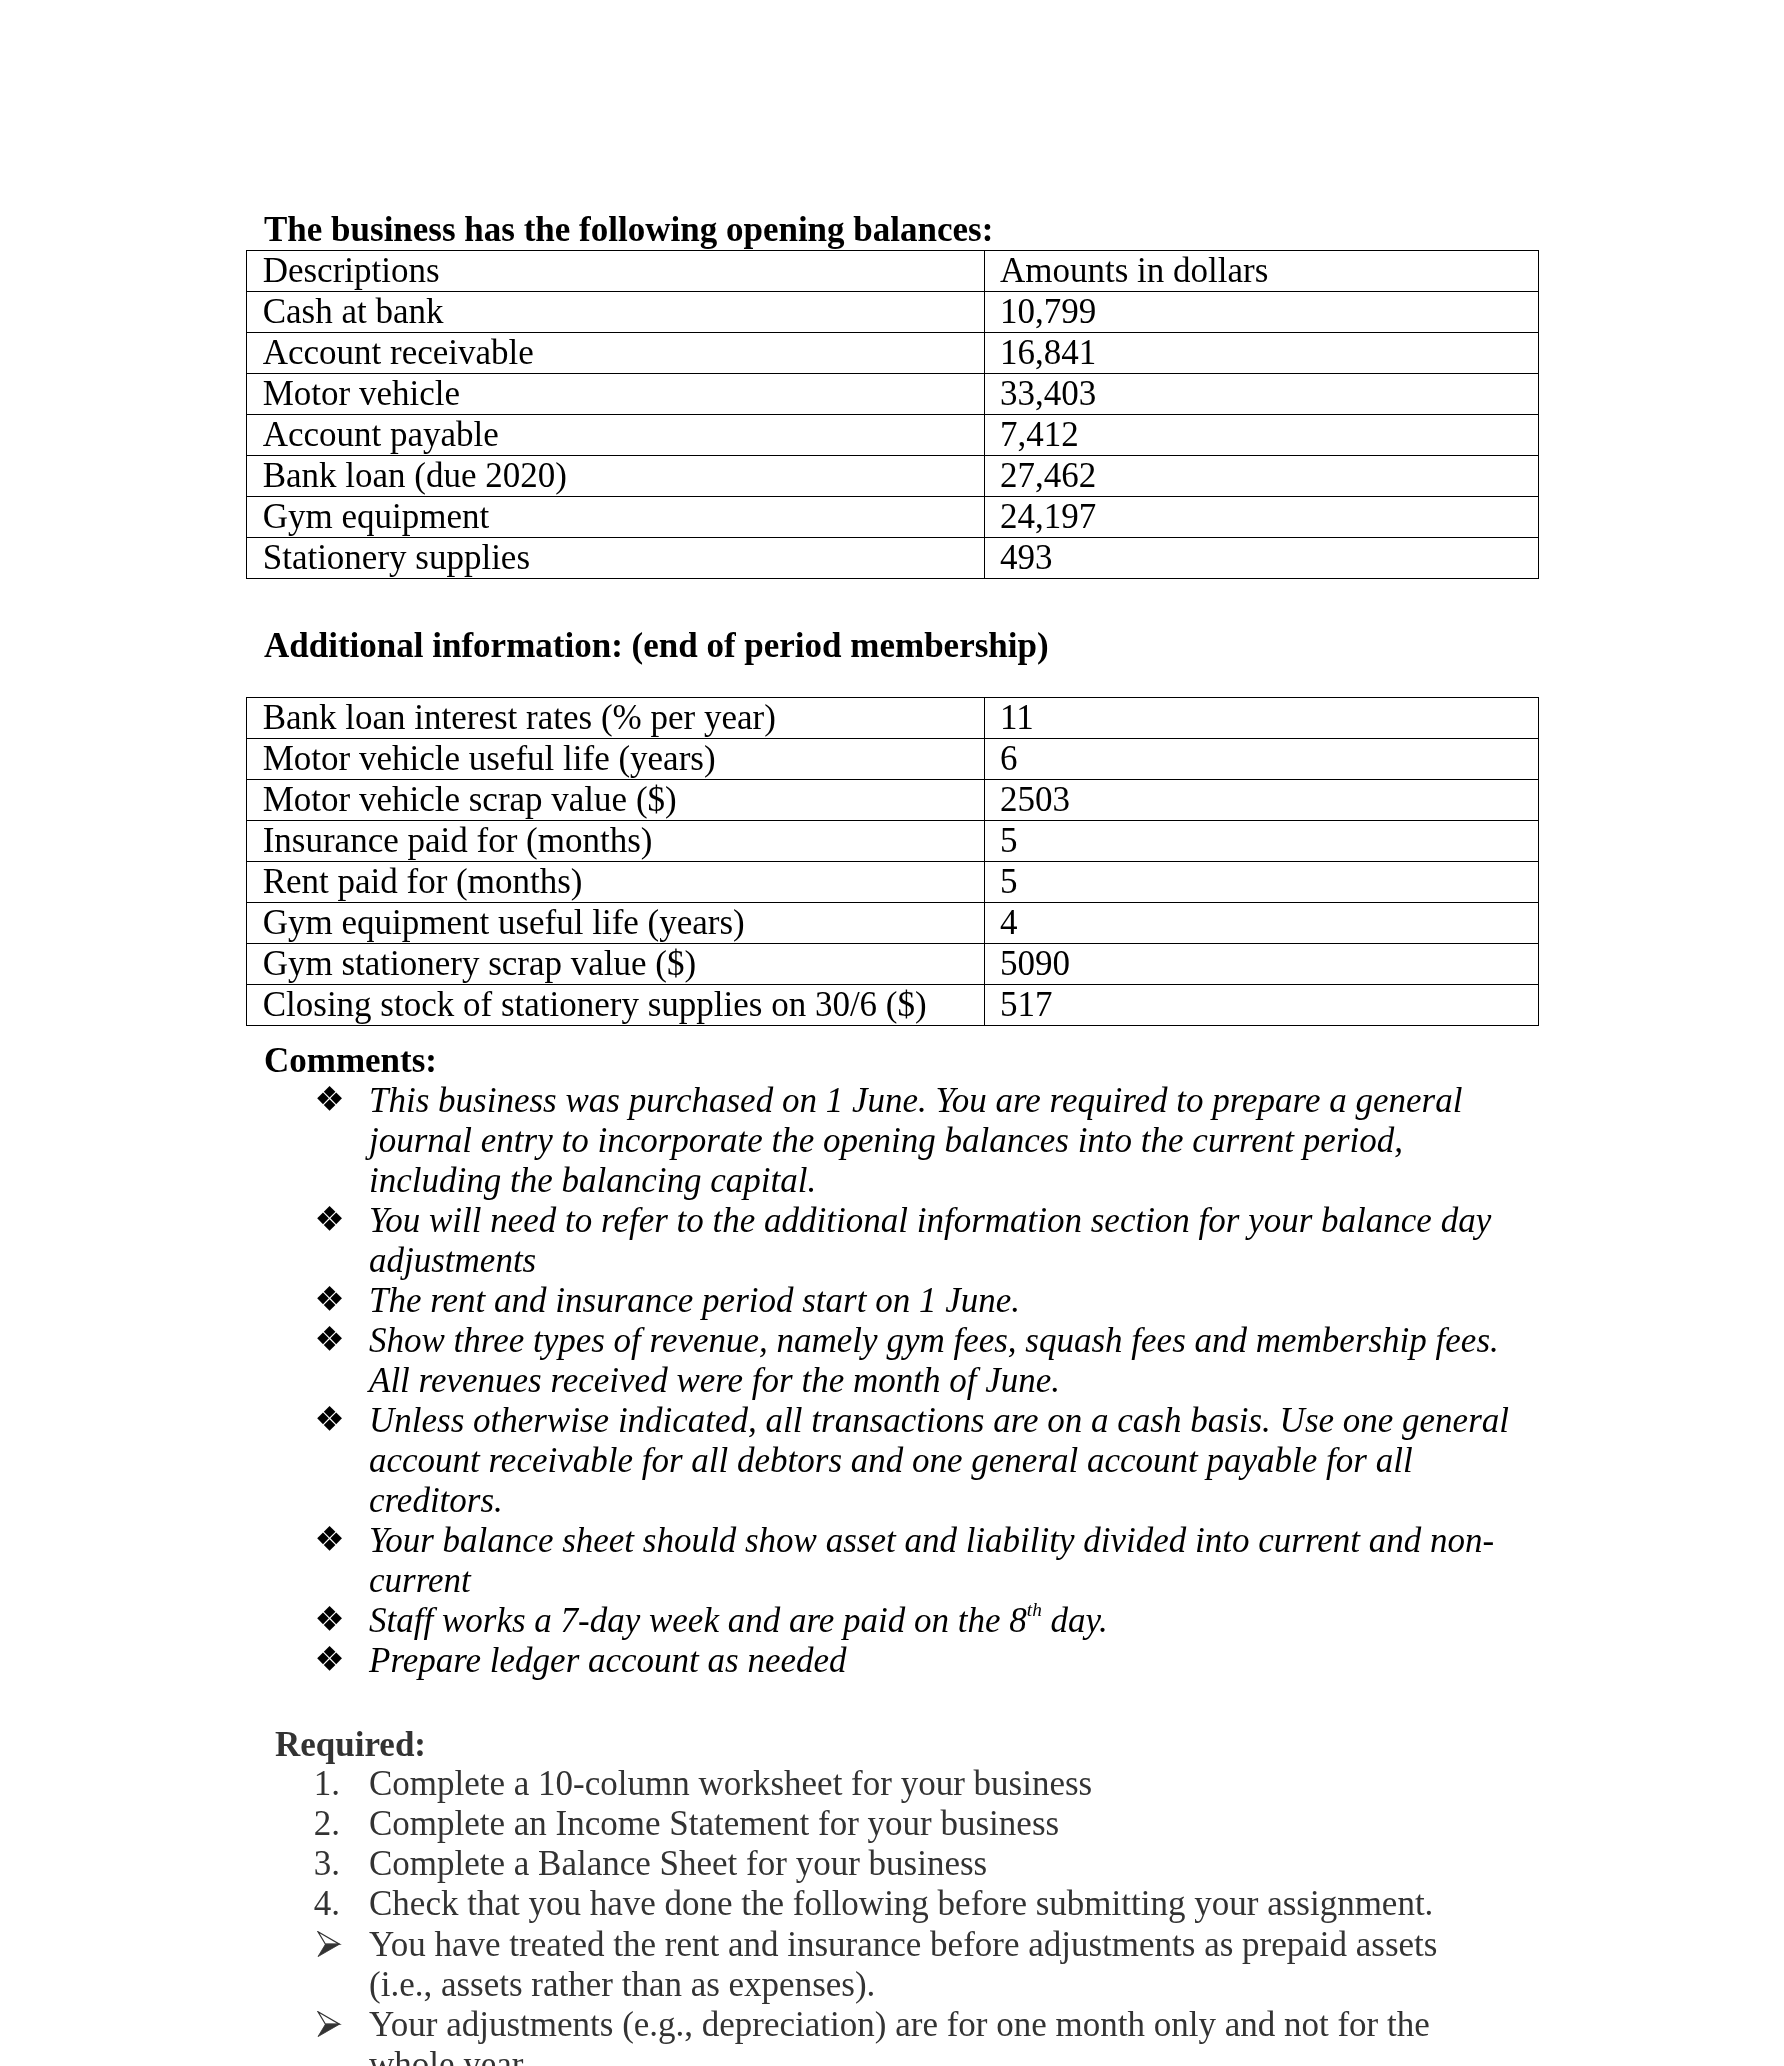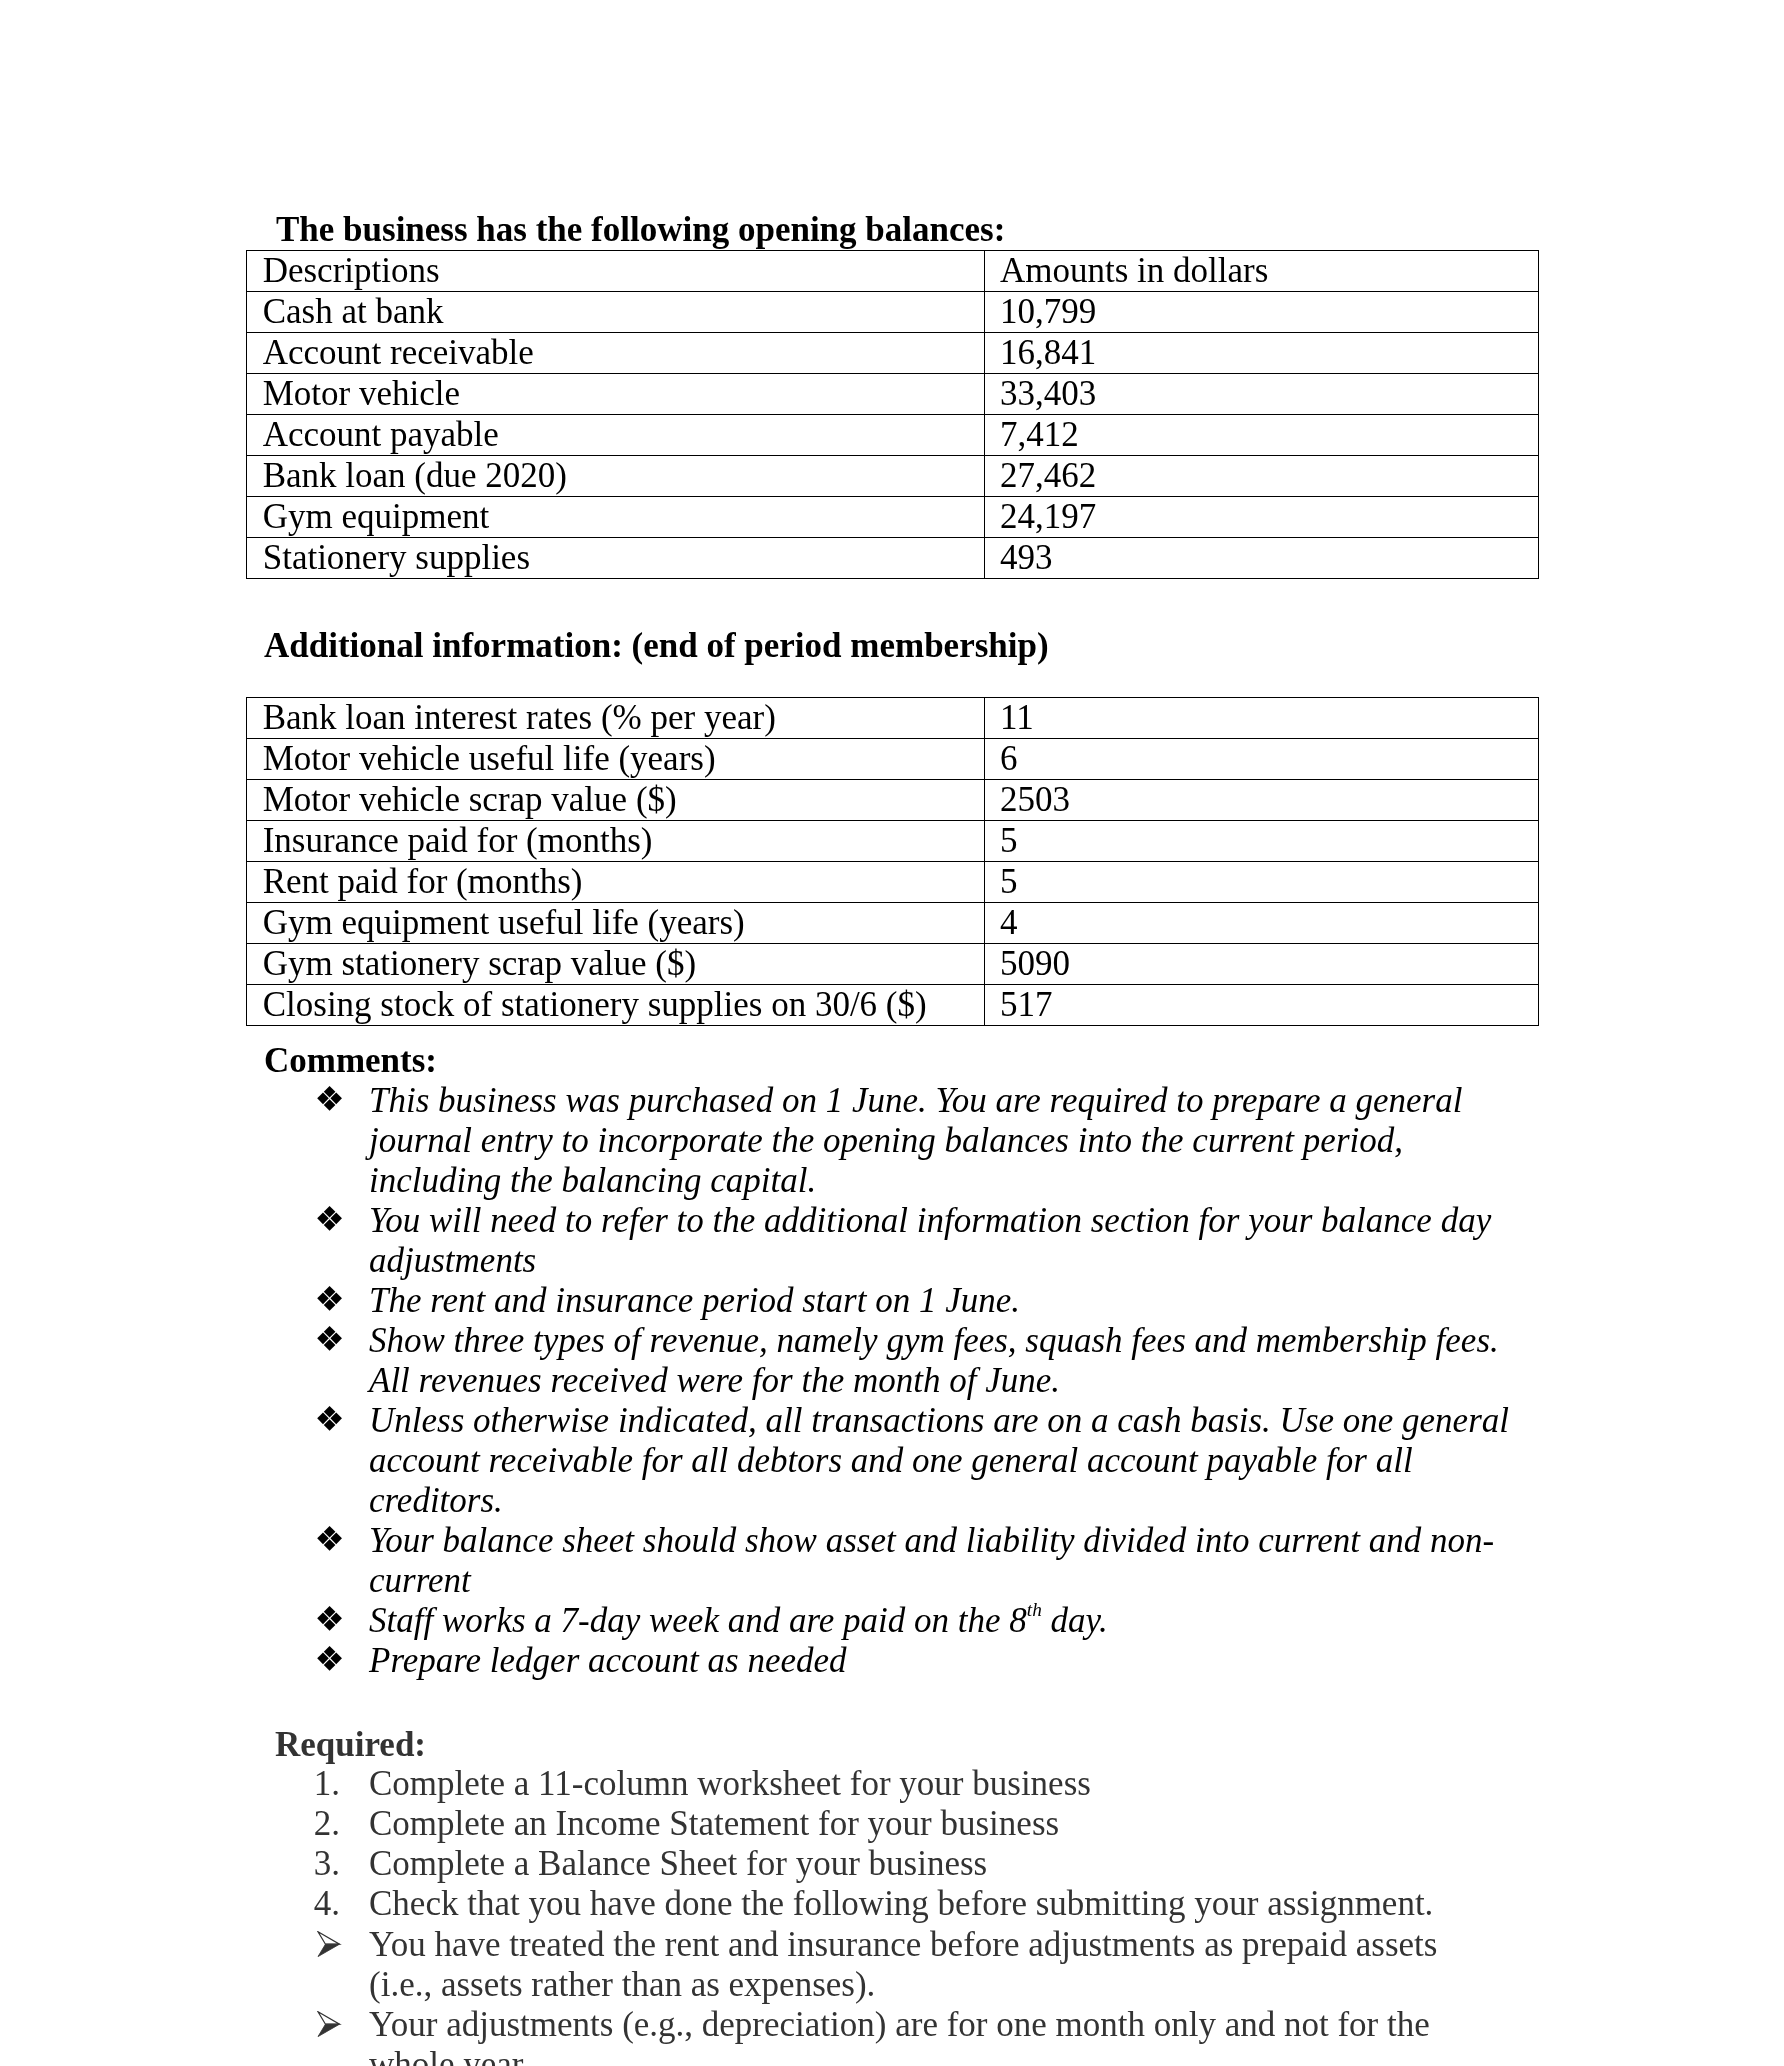--- a/index.html
+++ b/index.html
@@ -24,21 +24,21 @@
          font-size: 35px; line-height: 40px; }
   .gray { color: #333333; }
   sup { font-size: 55%; line-height: 0; position: relative; top: -0.15em; vertical-align: super; margin-top: 25px; }
 </style>
 </head>
 <body>
 
 <div class="page">
 
   <div class="abs heading" style="left:264px; top:210px;">
-    <span style="text-decoration: underline transparent; margin-left: 12px;">The business has the following opening balances:</span>
+    <span style="text-decoration: underline transparent;">The business has the following opening balances:</span>
   </div>
   <table class="grid" style="top:250px;">
     <tbody>
       <tr>
         <td class="c1">Descriptions</td>
         <td class="c2">Amounts in dollars</td>
       </tr>
       <tr>
         <td class="c1">Cash at bank</td>
         <td class="c2">10,799</td>
@@ -184,21 +184,21 @@
         </span>
         <span class="line">Prepare ledger account as needed</span>
       </div>
     </div>
 
   <div class="abs heading gray" style="left:275px; top:1725px;">Required:</div>
 
   <div class="list gray" id="required-list" style="top:1764px; width:1784px;">
       <div class="item">
         <span class="num">1.</span>
-        <span class="line">Complete a 11-column worksheet for your business</span>
+        <span class="line">Complete a 10-column worksheet for your business</span>
       </div>
       <div class="item">
         <span class="num">2.</span>
         <span class="line">Complete an Income Statement for your business</span>
       </div>
       <div class="item">
         <span class="num">3.</span>
         <span class="line">Complete a Balance Sheet for your business</span>
       </div>
       <div class="item">

